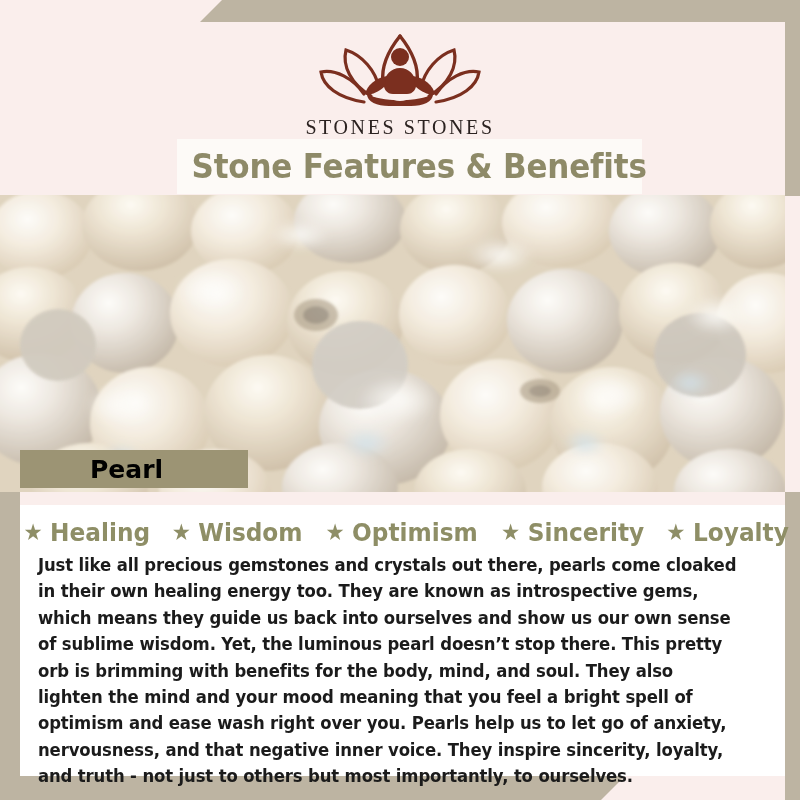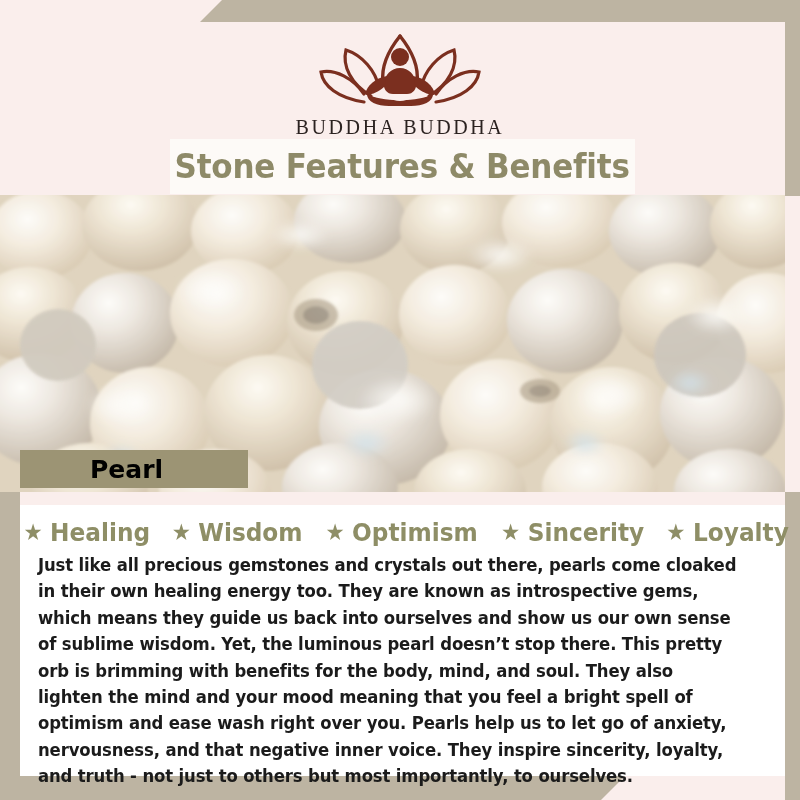--- a/index.html
+++ b/index.html
@@ -65,26 +65,25 @@
     font-family: "Liberation Serif", serif;
     font-size: 20px;
     letter-spacing: 2.6px;
     color: #2b2220;
     font-weight: 400;
   }
 
   
   .title-panel {
     position: absolute;
-    left: 170px; top: 139px;
+    left: 177px; top: 139px;
     width: 465px; height: 55px;
     background: #fdfaf7;
     display: flex;
     align-items: center;
-    justify-content: center;
   }
   .title-text {
     font-family: "DejaVu Sans", sans-serif;
     font-weight: bold;
     font-size: 33px;
     color: #8e8a68;
     letter-spacing: -0.2px;
     transform: scaleX(0.94);
     white-space: nowrap;
   }
@@ -199,21 +198,21 @@
 
         <path d="M82 52 C 70 54, 62 62, 60 70 C 64 72, 72 69, 79 63 Z"></path>
         <path d="M108 52 C 120 54, 128 62, 130 70 C 126 72, 118 69, 111 63 Z"></path>
 
         <path d="M62 70 C 62 78, 72 82, 84 82 L 106 82 C 118 82, 128 78, 128 70 C 120 74, 110 76, 95 76 C 80 76, 70 74, 62 70 Z"></path>
       </g>
       <g fill="none" stroke="#faeeec" stroke-width="1.8" stroke-linecap="round">
         <path d="M84 73 C 90 77, 100 77, 106 73"></path>
       </g>
     </svg>
-    <div class="logo-text">BUDDHA BUDDHA</div>
+    <div class="logo-text">STONES STONES</div>
   </div>
 
   <div class="title-panel">
     <div class="title-text">Stone Features &amp; Benefits</div>
   </div>
 
   <div class="photo">
     <svg viewBox="0 0 785 297" preserveAspectRatio="xMidYMid slice">
       <defs>
         <radialGradient id="pg1" cx="38%" cy="32%" r="70%">

